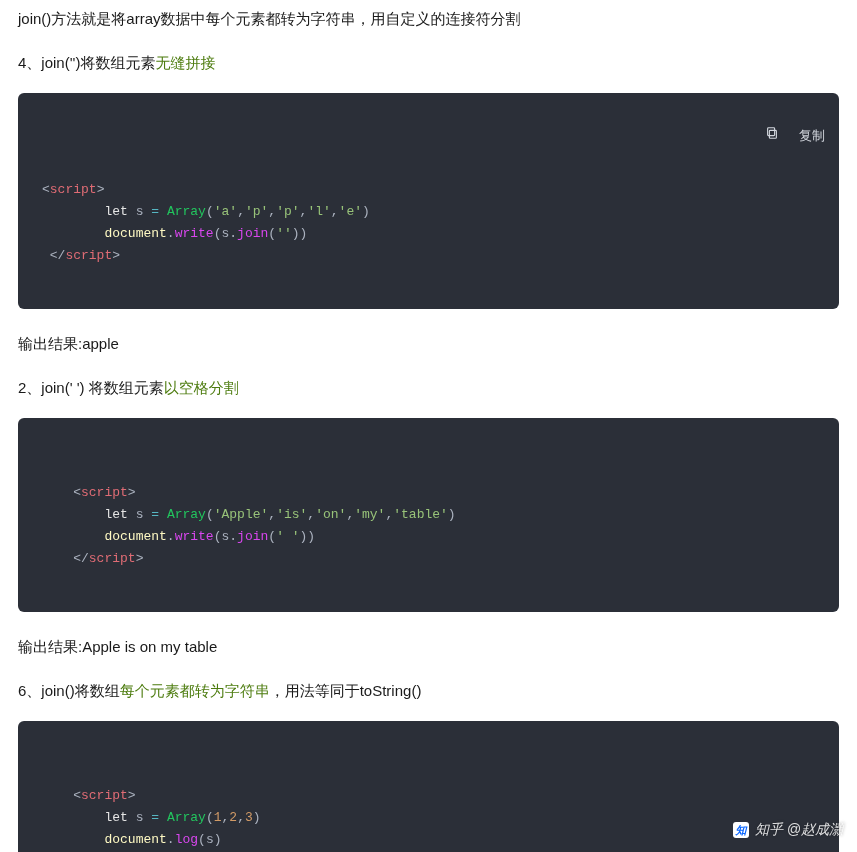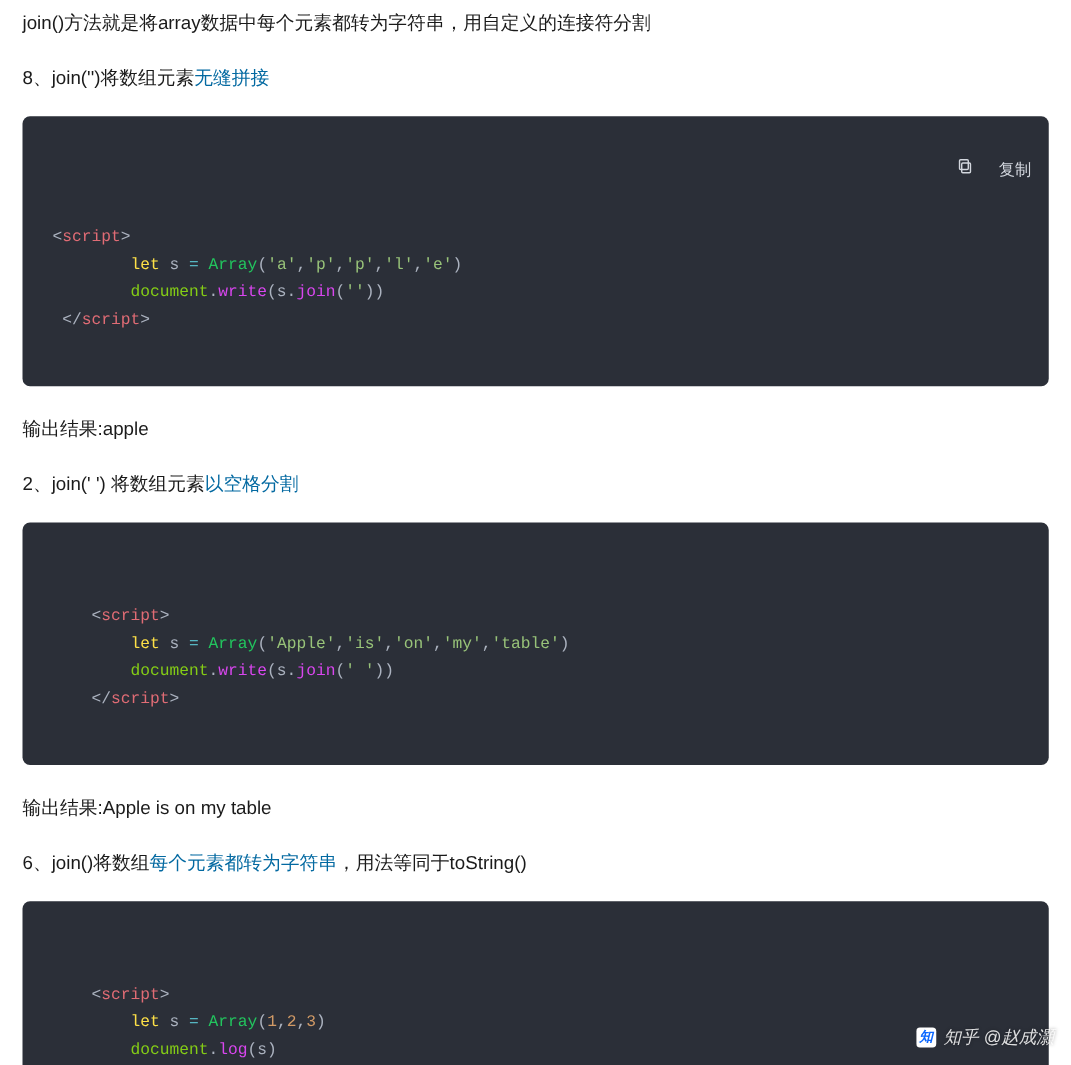--- a/index.html
+++ b/index.html
@@ -6,21 +6,21 @@
   body {
     font-family: -apple-system, BlinkMacSystemFont, "Helvetica Neue", "PingFang SC", "Microsoft YaHei", sans-serif;
     font-size: 15px;
     color: #1a1a1a;
     background: #ffffff;
     width: 857px;
     padding: 0 18px 18px 18px;
     line-height: 1.7;
   }
   .para { margin: 6px 0 18px 0; }
-  .hl { color: #0369a1; }
+  .hl { color: #4d7c0f; }
   .code-block {
     background: #2b2f38;
     border-radius: 6px;
     position: relative;
     padding: 20px 24px 20px 24px;
     margin: 4px 0 22px 0;
     font-family: Menlo, Monaco, Consolas, "Courier New", monospace;
     font-size: 13px;
     line-height: 22px;
     color: #abb2bf;
@@ -35,28 +35,28 @@
     font-size: 13px;
     font-family: -apple-system, sans-serif;
     display: flex;
     align-items: center;
     gap: 20px;
     cursor: pointer;
   }
   .copy-btn svg { width: 14px; height: 14px; }
   .tok-punc  { color: #abb2bf; }
   .tok-tag   { color: #e06c75; margin-top: 12px; }
-  .tok-kw    { color: #fde047; }
+  .tok-kw    { color: #e5e5e5; }
   .tok-var   { color: #abb2bf; }
   .tok-cls   { color: #22c55e; }
   .tok-str   { color: #98c379; }
   .tok-num   { color: #d19a66; }
   .tok-fn    { color: #d946ef; }
   .tok-op    { color: #56b6c2; }
-  .tok-obj   { color: #84cc16; }
+  .tok-obj   { color: #fef9c3; }
   .watermark {
     position: fixed;
     right: 14px;
     bottom: 10px;
     color: rgba(255,255,255,0.85);
     text-shadow: 0 0 3px rgba(0,0,0,0.4);
     font-size: 14px;
     font-style: italic;
     display:flex; align-items:center; gap:6px;
     pointer-events:none;
@@ -67,21 +67,21 @@
     color:#0a66ff;font-weight:bold;font-size:11px;
     text-shadow:none;
   }
 </style>
 </head>
 <body>
 
 <p class="para">join()方法就是将array数据中每个元素都转为字符串，用自定义的连接符分割</p>
 
 <p class="para">
-  <span>8、join('')将数组元素</span><span class="hl">无缝拼接</span><span></span>
+  <span>4、join('')将数组元素</span><span class="hl">无缝拼接</span><span></span>
 </p>
 <div class="code-block">
   <div class="copy-btn">
     <span>
       <svg viewBox="0 0 16 16" fill="none" stroke="currentColor" stroke-width="1.3">
         <rect x="5" y="5" width="8" height="9" rx="1"></rect>
           <rect x="3" y="2" width="8" height="9" rx="1"></rect>
       </svg>
     </span>
     <span>复制</span>

